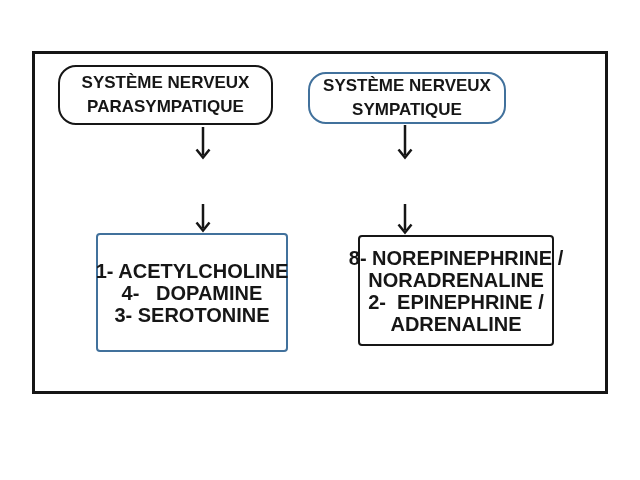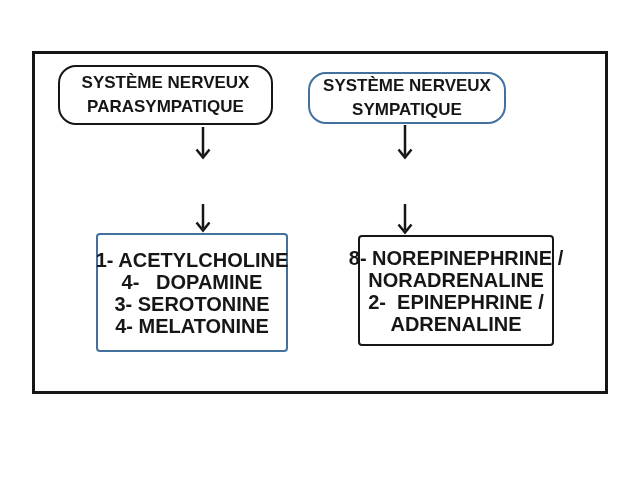--- a/index.html
+++ b/index.html
@@ -79,21 +79,20 @@
   <div class="box header-box blue-border box-sym">
     <div class="line">SYSTÈME NERVEUX</div>
     <div class="line">SYMPATIQUE</div>
   </div>
 
 
   <div class="box list-box blue-border box-para-nt">
     <div class="line">1- ACETYLCHOLINE</div>
     <div class="line">4-   DOPAMINE</div>
     <div class="line">3- SEROTONINE</div>
-    <div class="line">4- MELATONINE</div>
   </div>
 
   <div class="box list-box black-border box-sym-nt">
     <div class="line">8- NOREPINEPHRINE /</div>
     <div class="line">NORADRENALINE</div>
     <div class="line">2-  EPINEPHRINE /</div>
     <div class="line">ADRENALINE</div>
   </div>
 
   <svg class="arrows" viewBox="0 0 640 480" xmlns="http://www.w3.org/2000/svg">

